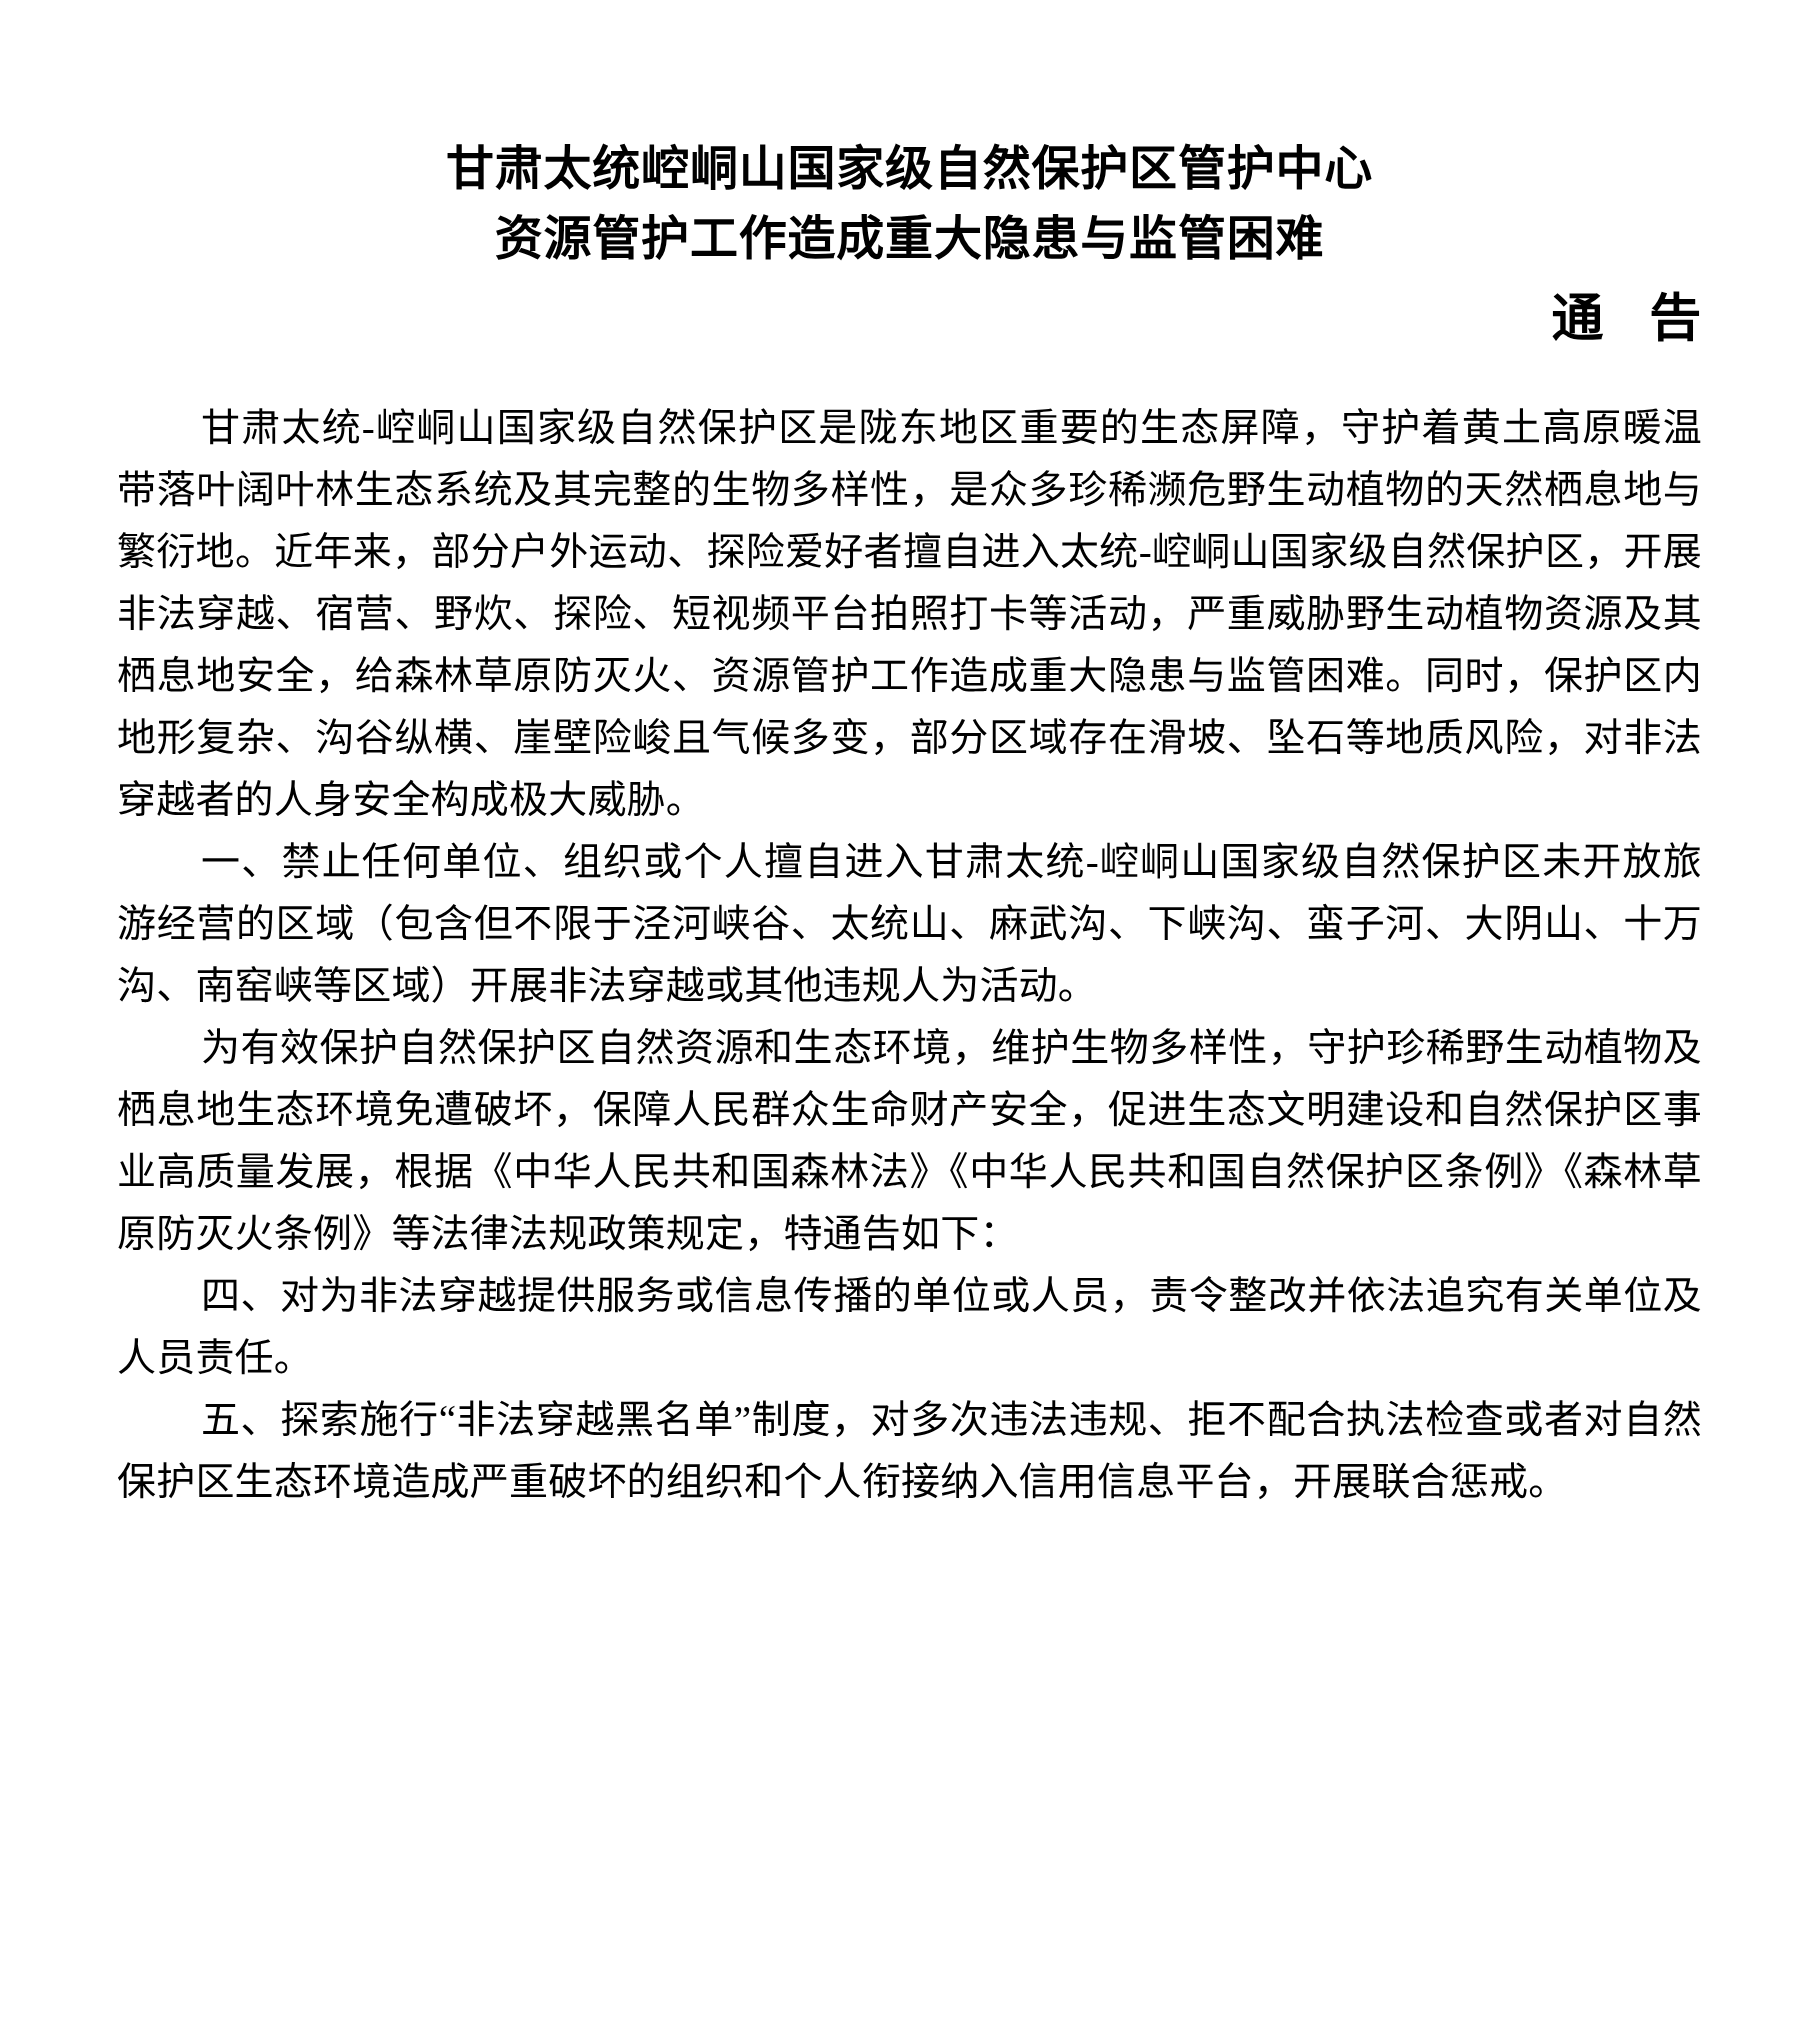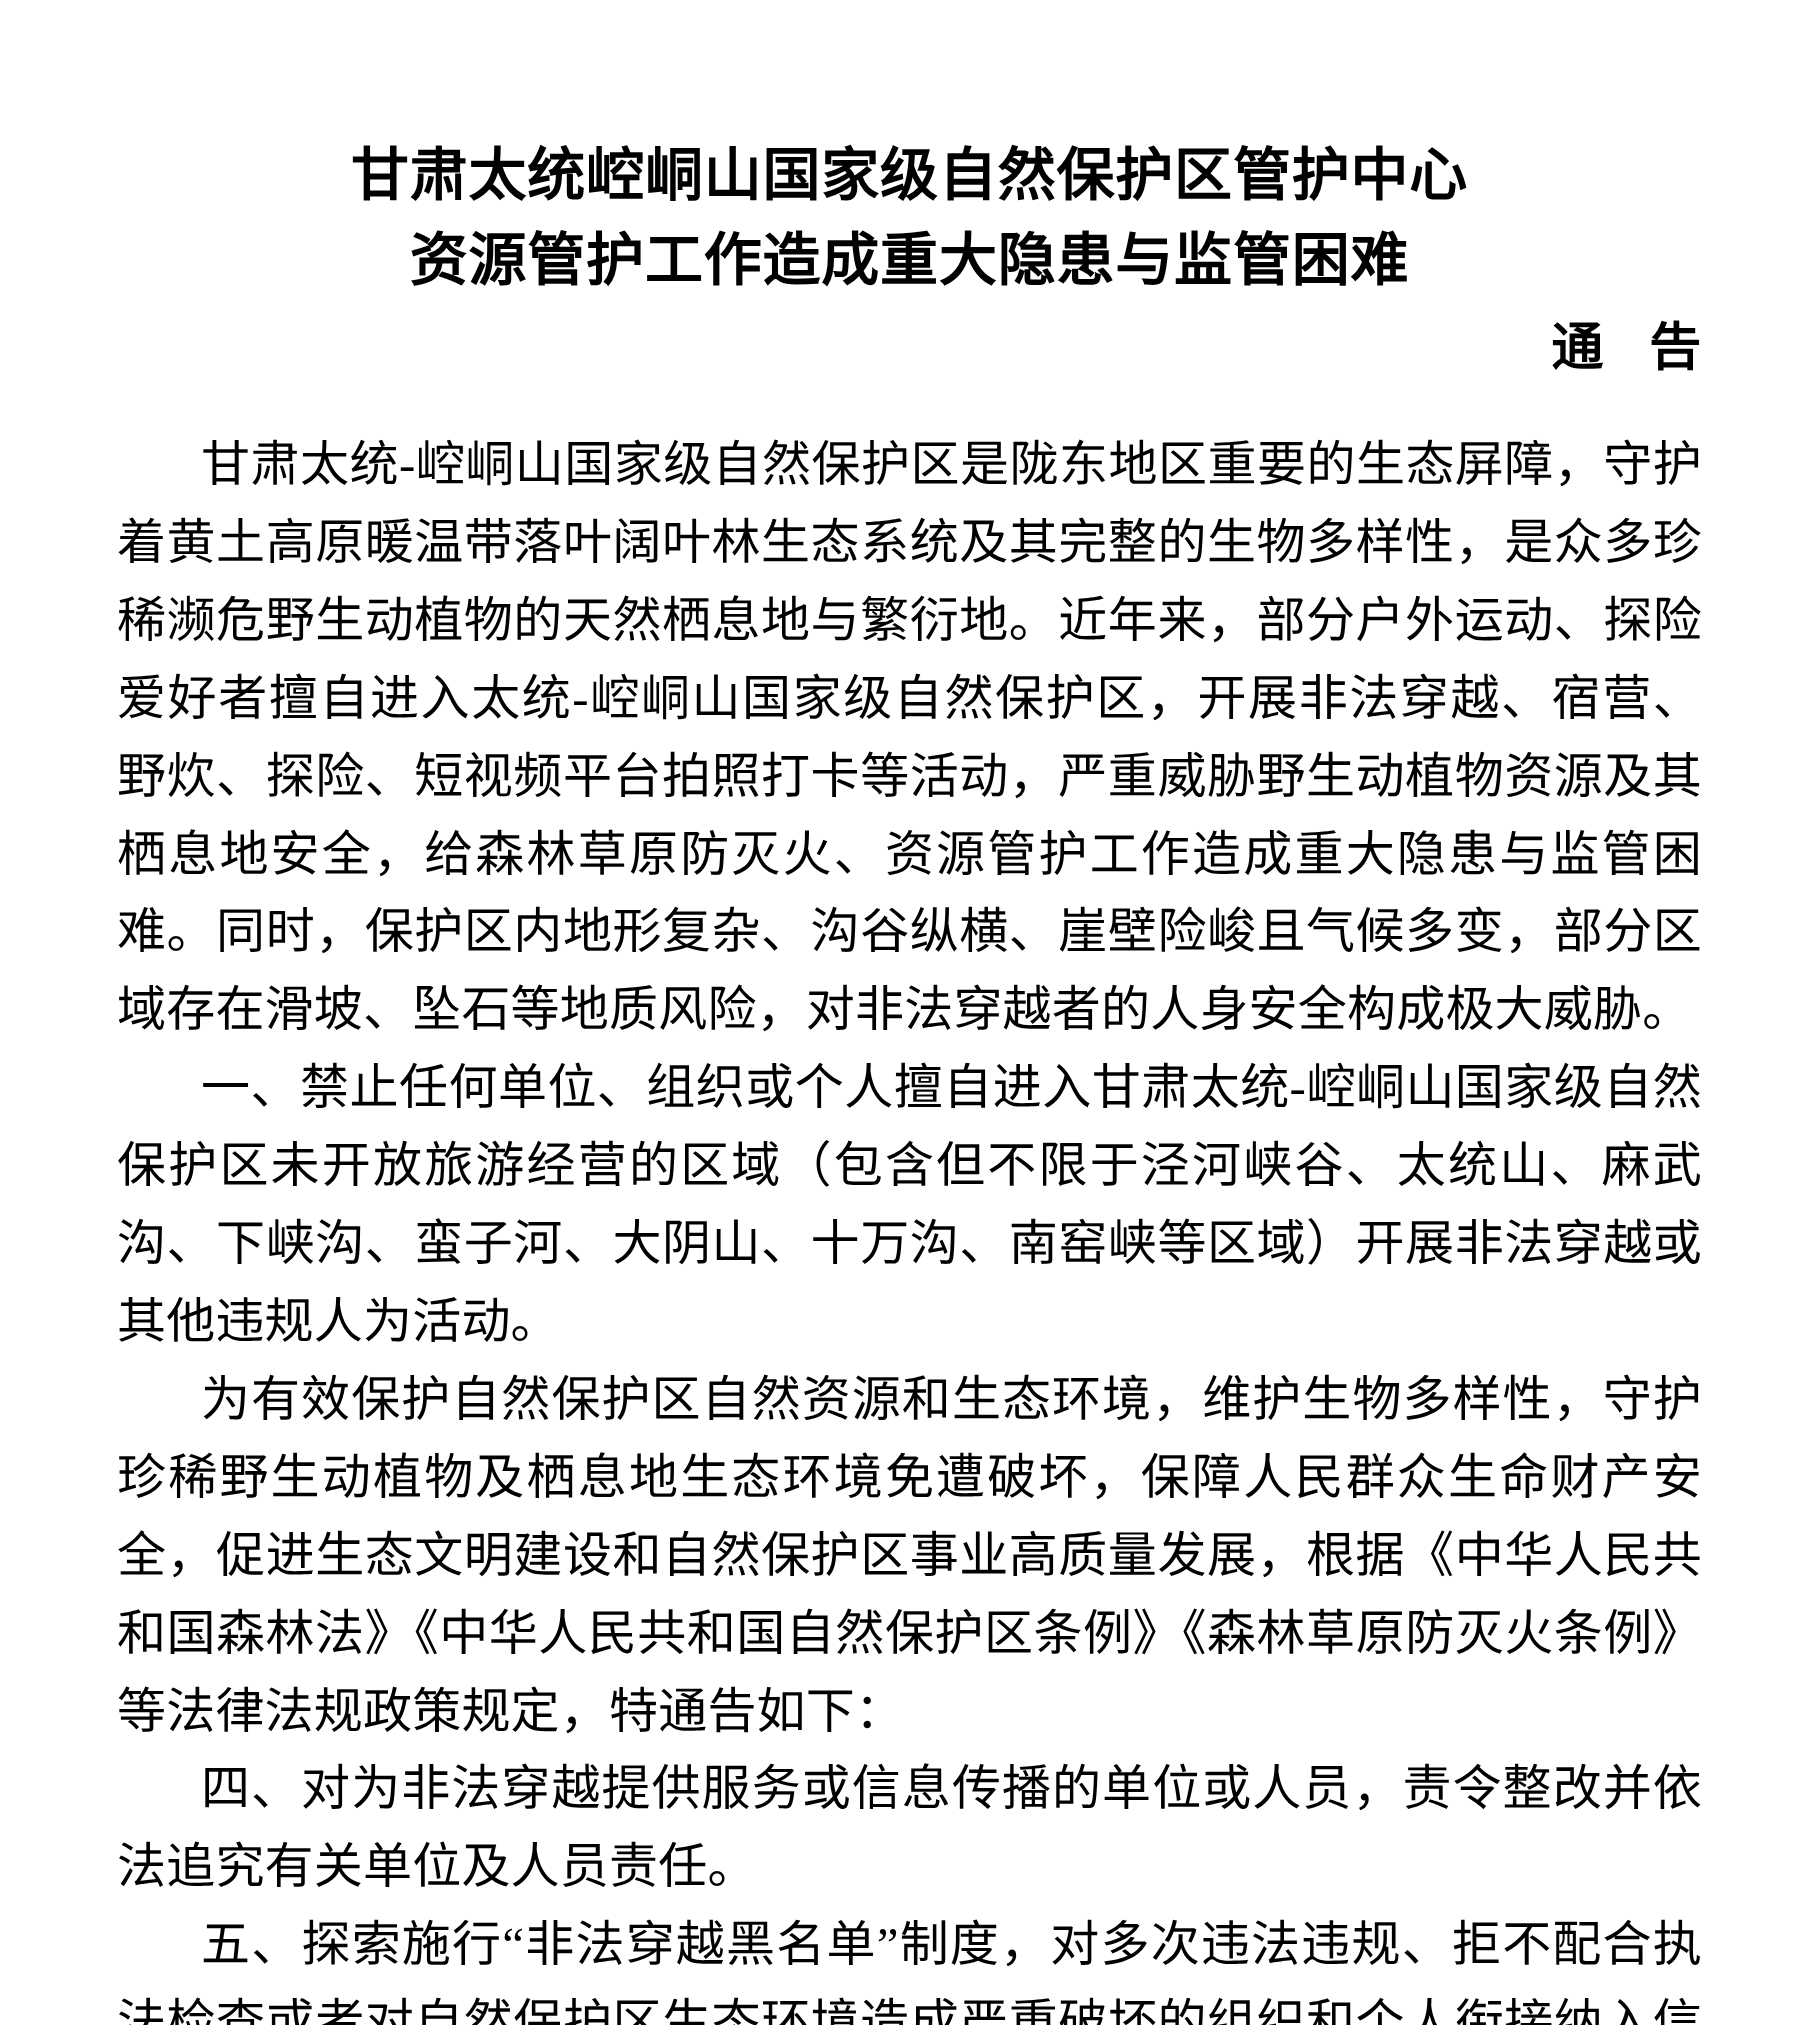--- a/index.html
+++ b/index.html
@@ -24,21 +24,21 @@
     padding: 0 117px;
     background: #ffffff;
   }
 
   
   .title-block {
     padding-top: 134px;
     text-align: center;
   }
   .title-line {
-    font-size: 58px;
+    font-size: 48px;
     font-weight: 700;
     line-height: 1.46;
     letter-spacing: 0.8px;
     white-space: nowrap;
   }
   .title-notice {
     font-size: 52px;
     font-weight: 700;
     line-height: 1.5;
     margin-top: 5.7px;
@@ -48,21 +48,21 @@
   .title-notice .gap {
     display: inline-block;
     width: 45px;
   }
 
   
   .body-block {
     margin-top: 39px;
   }
   .para {
-    font-size: 49px;
+    font-size: 39px;
     line-height: 1.59;
     text-align: justify;
     text-justify: inter-ideograph;
     text-align-last: left;
     text-indent: 84px;
     margin: 0;
     letter-spacing: 0.2px;
   }
   .para + .para {
     margin-top: 0;

